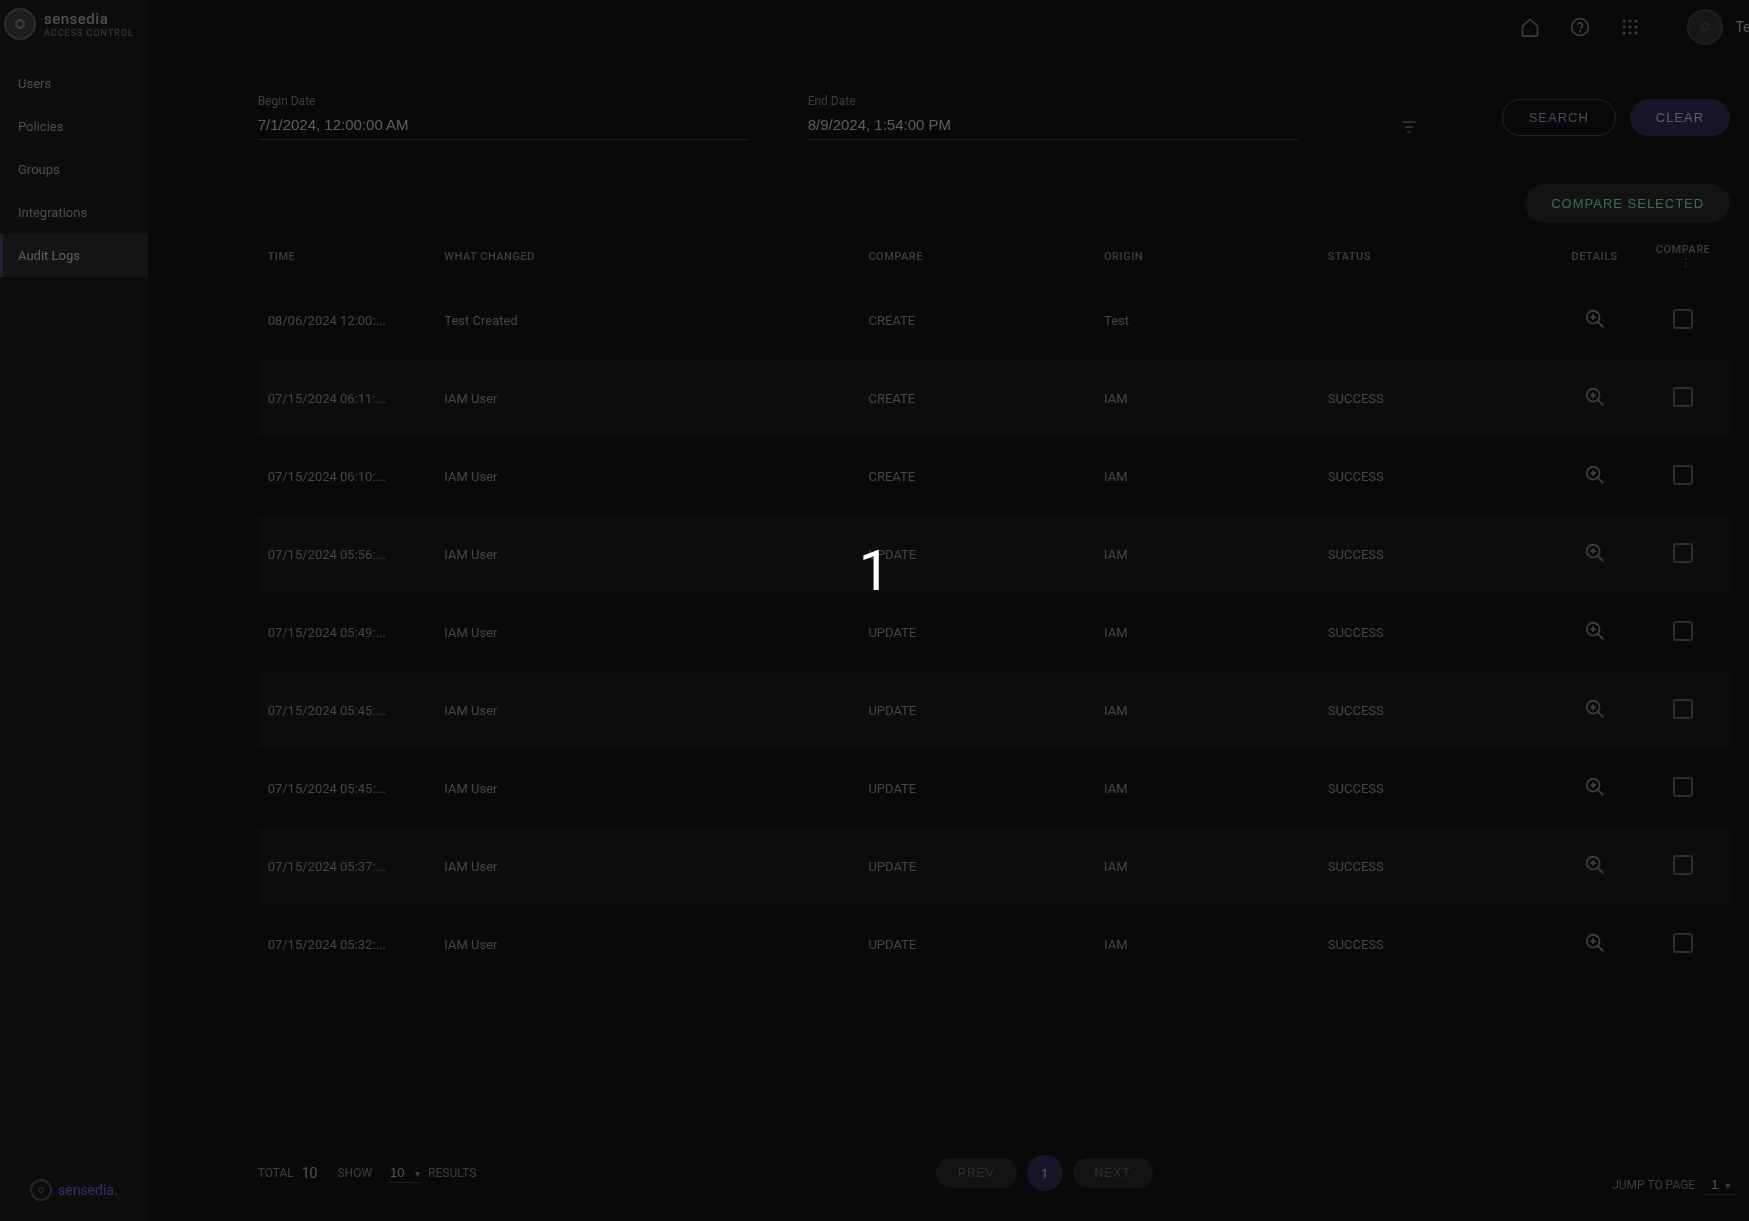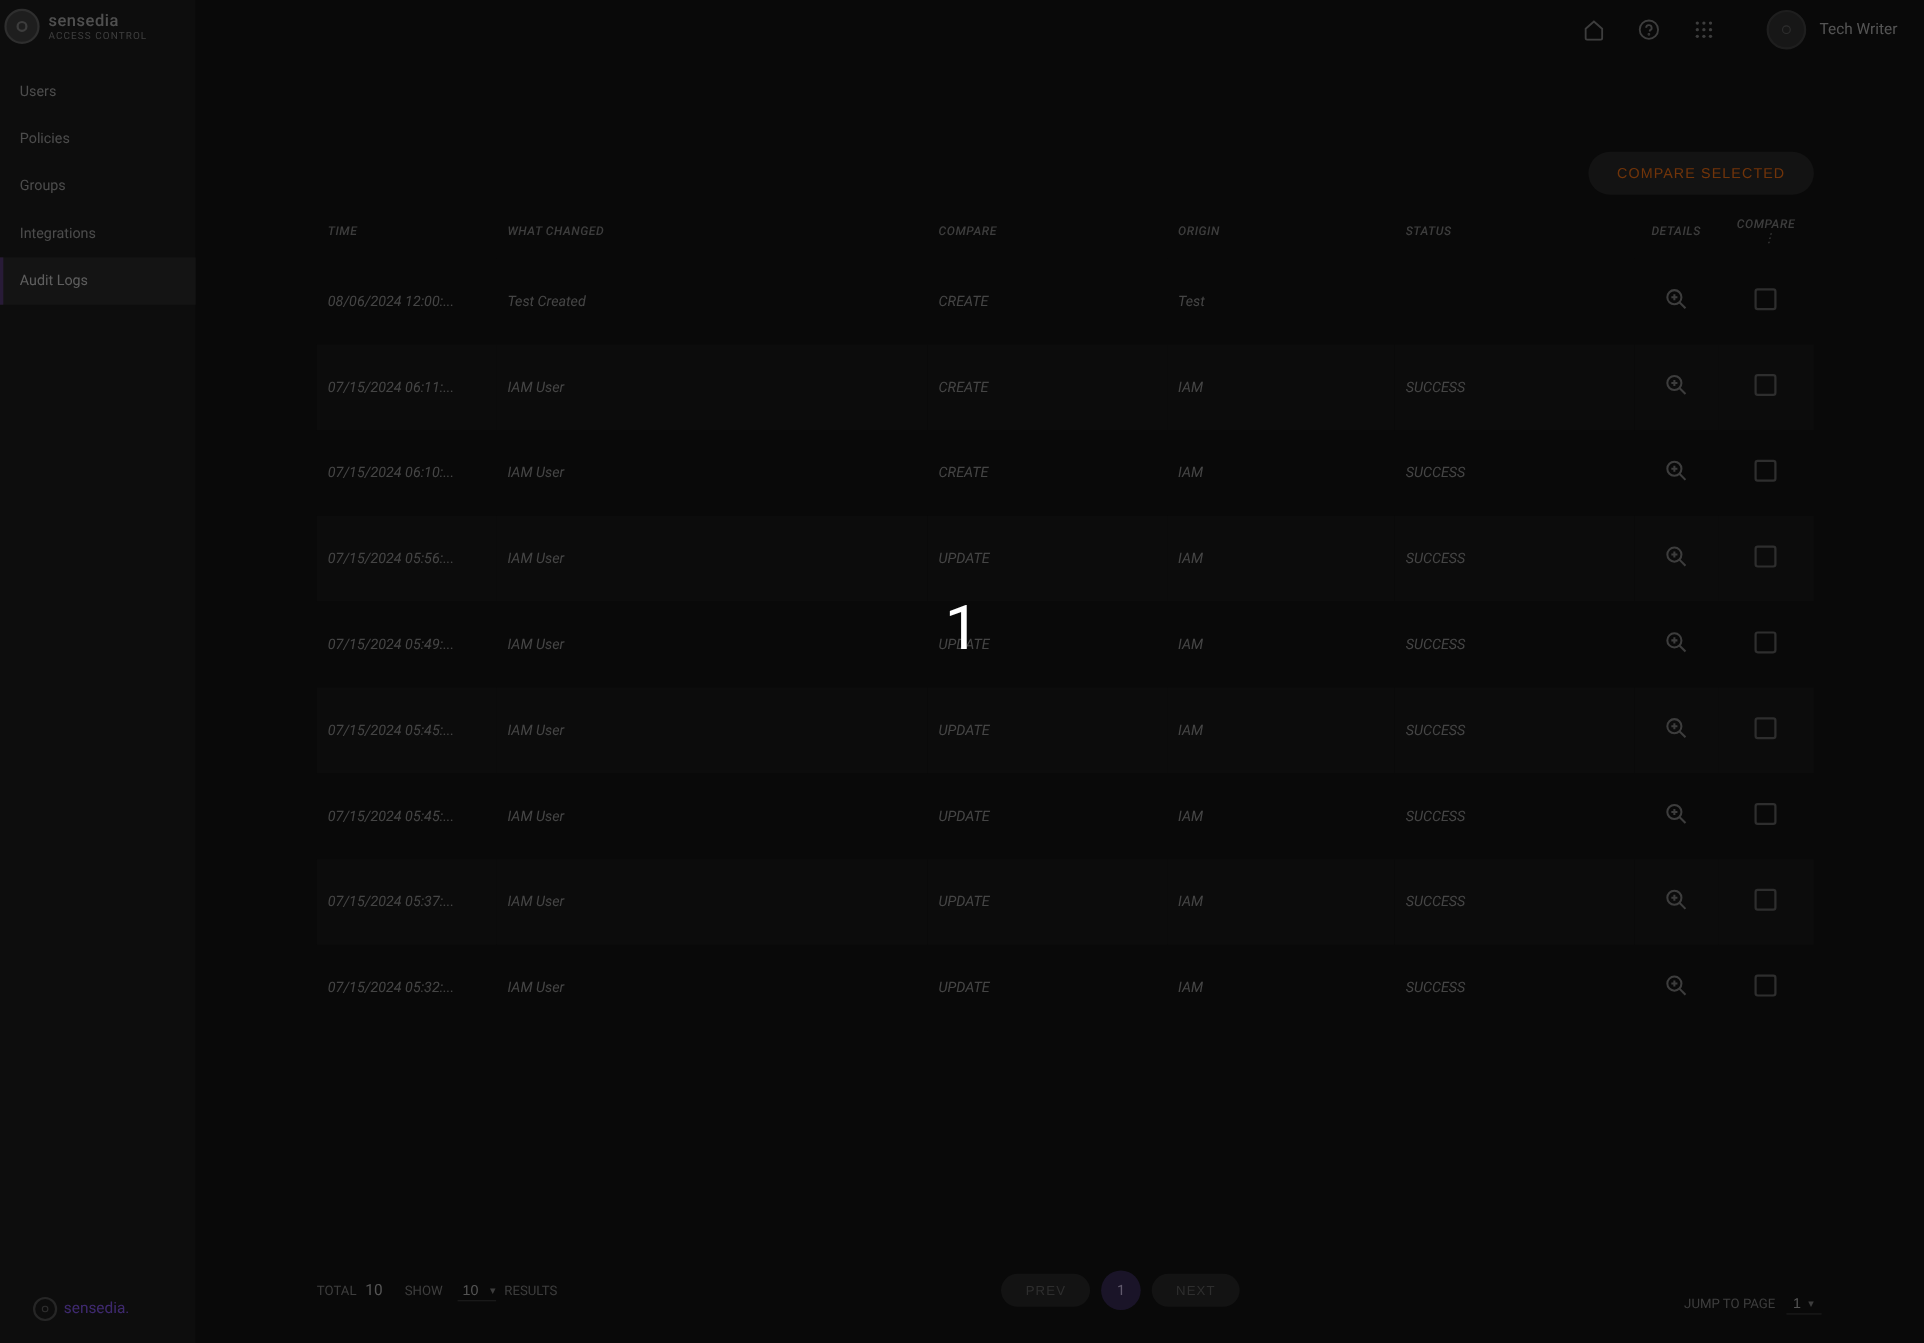--- a/index.html
+++ b/index.html
@@ -144,29 +144,29 @@
       font-size: 13px;
       letter-spacing: 1px;
       cursor: pointer;
       border: none;
     }
     .btn-outline { background: transparent; color: #b0a0c8; border: 1px solid #5a4d7a; }
     .btn-solid { background: #3a2d5a; color: #d8c8f0; }
     .compare-row { display:flex; justify-content:flex-end; margin: 44px 0 8px 0;}
     .btn-compare {
       background: #2a2a2a;
-      color: #f97316;
+      color: #86efac;
       border-radius: 22px;
       padding: 12px 26px;
       font-size: 13px;
       letter-spacing: 1px;
       border:none;
     }
     .table-wrap { flex:1; }
-    table { width: 100%; border-collapse: collapse; font-style: italic; }
+    table { width: 100%; border-collapse: collapse; }
     thead th {
       text-align: left;
       color: #888;
       font-size: 11px;
       font-weight: 500;
       letter-spacing: 0.5px;
       padding: 12px 10px;
     }
     tbody tr { height: 78px; }
     tbody tr:nth-child(even) { background: #1b1b1b; }
@@ -292,20 +292,41 @@
       </span>
       <div class="user-area">
         <div class="avatar">
             <div class="avatar-dot"></div>
           </div>
         <span class="user-name">Tech Writer</span>
       </div>
     </div>
 
     <div class="content">
+      <div class="filters">
+        <div class="field">
+          <label class="field-label">Begin Date</label>
+          <input class="field-input" value="7/1/2024, 12:00:00 AM" style="">
+        </div>
+        <div class="field">
+          <label class="field-label">End Date</label>
+          <input class="field-input" value="8/9/2024, 1:54:00 PM" style="">
+        </div>
+        <span class="filter-icon-wrap icon-btn">
+          <svg width="20" height="20" viewBox="0 0 24 24" fill="none" stroke="currentColor" stroke-width="2">
+              <line x1="4" y1="6" x2="20" y2="6"></line>
+              <line x1="7" y1="12" x2="17" y2="12"></line>
+              <line x1="10" y1="18" x2="14" y2="18"></line>
+            </svg>
+        </span>
+        <div class="btn-row">
+          <button class="btn btn-outline">SEARCH</button>
+          <button class="btn btn-solid">CLEAR</button>
+        </div>
+      </div>
 
       <div class="compare-row">
         <button class="btn-compare">COMPARE SELECTED</button>
       </div>
 
       <div class="table-wrap">
         <table>
           <thead>
             <tr>
               <th class="col-time">TIME</th>

